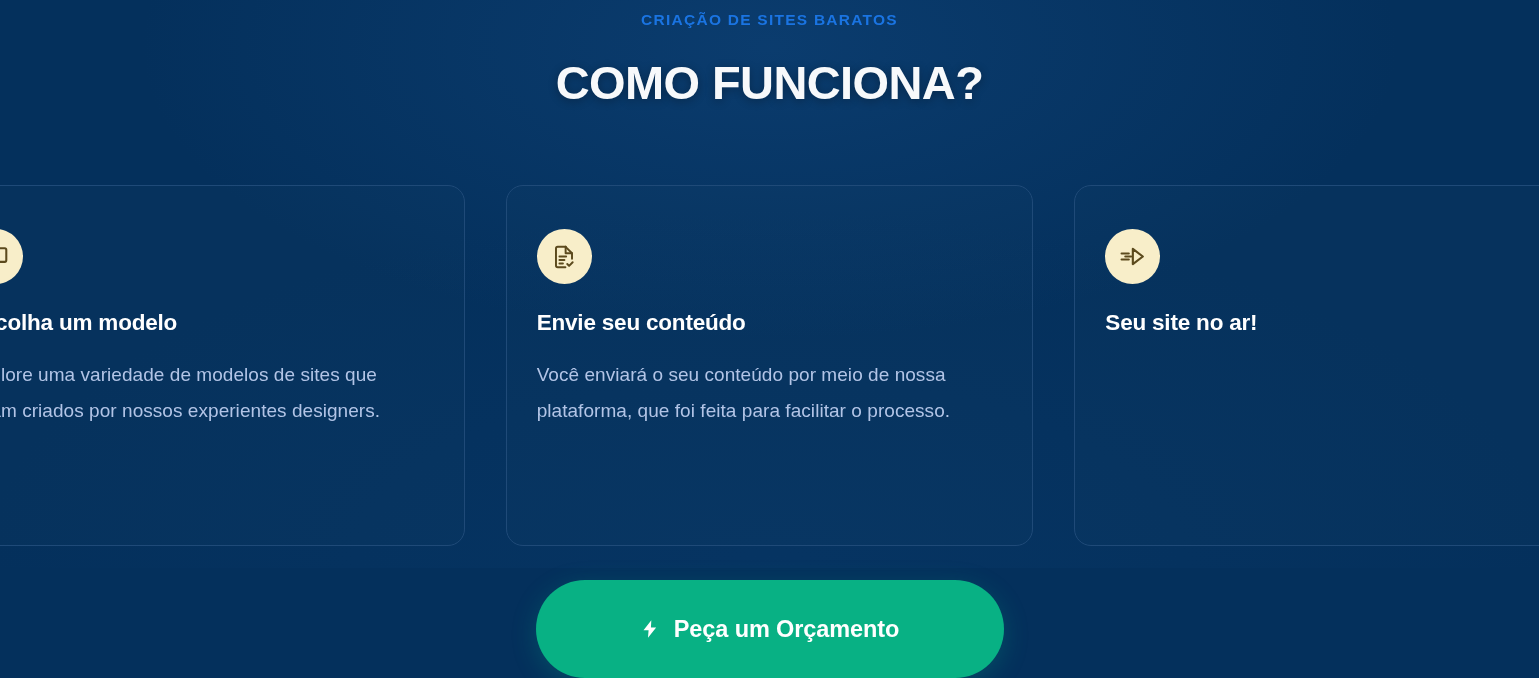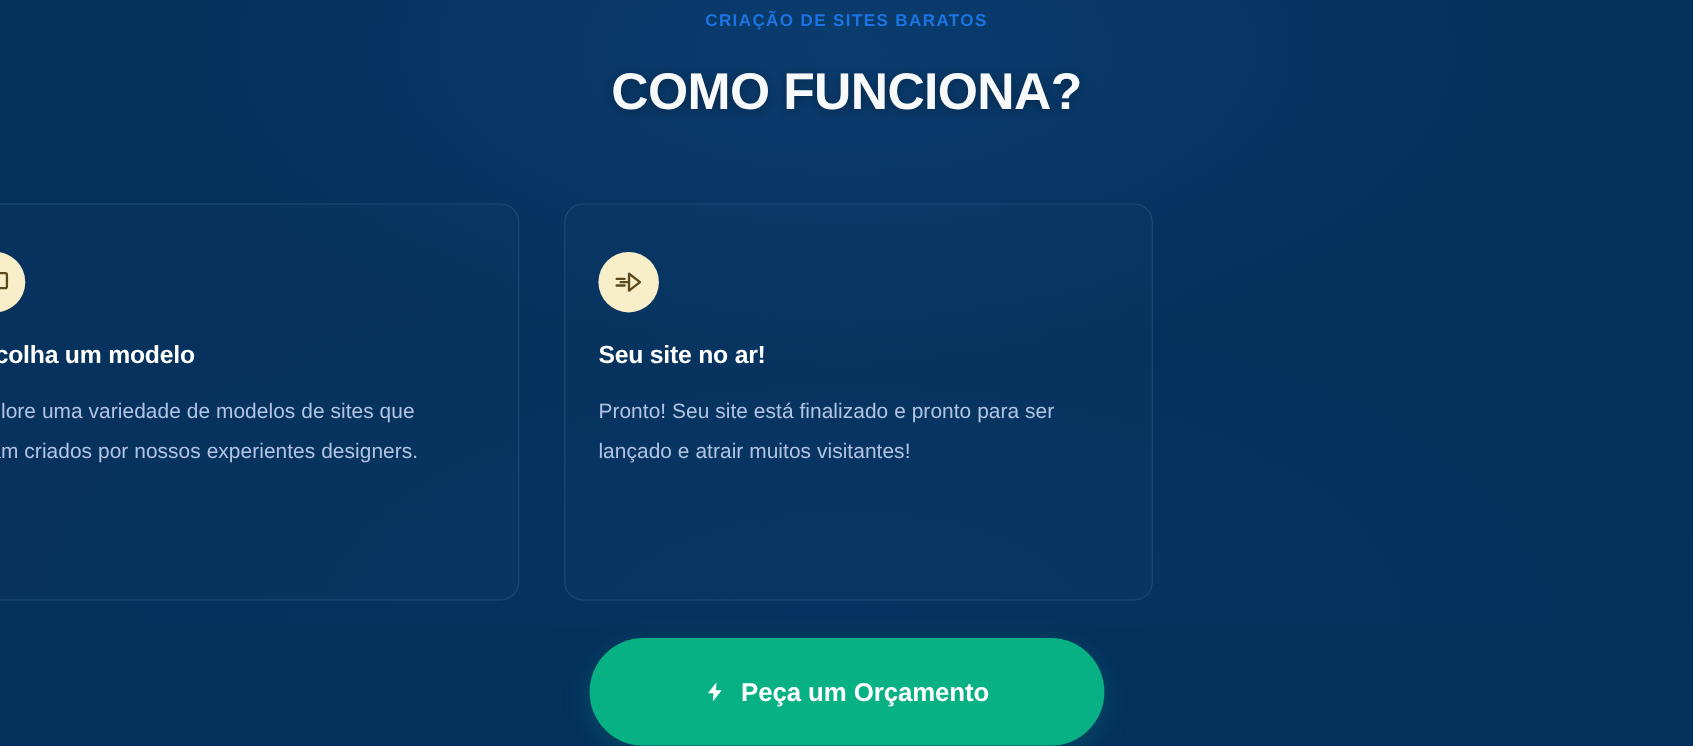--- a/index.html
+++ b/index.html
@@ -153,30 +153,42 @@
       <div class="icon-badge">
         <svg width="26" height="26" viewBox="0 0 24 24" fill="none" stroke="#5c4a1d" stroke-width="1.9" stroke-linecap="round" stroke-linejoin="round">
           <rect x="2.5" y="4" width="19" height="12.5" rx="1.4"></rect>
           <rect x="9.6" y="16.5" width="4.8" height="3.4"></rect>
         </svg>
       </div>
       <div class="card-title">Escolha um modelo</div>
       <div class="card-body">Explore uma variedade de modelos de sites que foram criados por nossos experientes designers.</div>
     </div>
 
+    <div class="card">
+      <div class="icon-badge">
+        <svg width="26" height="26" viewBox="0 0 24 24" fill="none" stroke="#5c4a1d" stroke-width="1.8" stroke-linecap="round" stroke-linejoin="round">
+          <path d="M13.5 2.6H6.2a1.6 1.6 0 0 0-1.6 1.6v15.6a1.6 1.6 0 0 0 1.6 1.6h7.1"></path>
+          <path d="M13.5 2.6 19.4 8.5v5.1"></path>
+          <path d="M13.5 2.6v5.9h5.9"></path>
+          <path d="M7.8 11.6h6.2M7.8 14.8h4.6M7.8 18h3.2"></path>
+          <path d="M15 18.5l1.7 1.7 3.3-3.4"></path>
+        </svg>
+      </div>
+      <div class="card-title">Envie seu conteúdo</div>
+      <div class="card-body">Você enviará o seu conteúdo por meio de nossa plataforma, que foi feita para facilitar o processo.</div>
+    </div>
 
     <div class="card">
       <div class="icon-badge">
         <svg width="27" height="27" viewBox="0 0 24 24" fill="none" stroke="#5c4a1d" stroke-width="1.9" stroke-linecap="round" stroke-linejoin="round">
           <path d="M2.3 9.3h6.4M2.3 14.7h6.4M5.6 12h5.2"></path>
           <path d="M12.3 5.2 21.2 12l-8.9 6.8z"></path>
         </svg>
       </div>
       <div class="card-title">Seu site no ar!</div>
-      <div class="card-body">Pronto! Seu site está finalizado e pronto para ser lançado e atrair muitos visitantes!</div>
     </div>
 
   </div>
 
   <div class="cta-wrap">
     <button class="cta-button">
       <span>
         <svg width="20" height="20" viewBox="0 0 24 24" fill="#ffffff">
           <path d="M13.6 1.5 4.2 13.4h6.1L9.6 22.5l9.8-12.2h-6.3z"></path>
         </svg>

